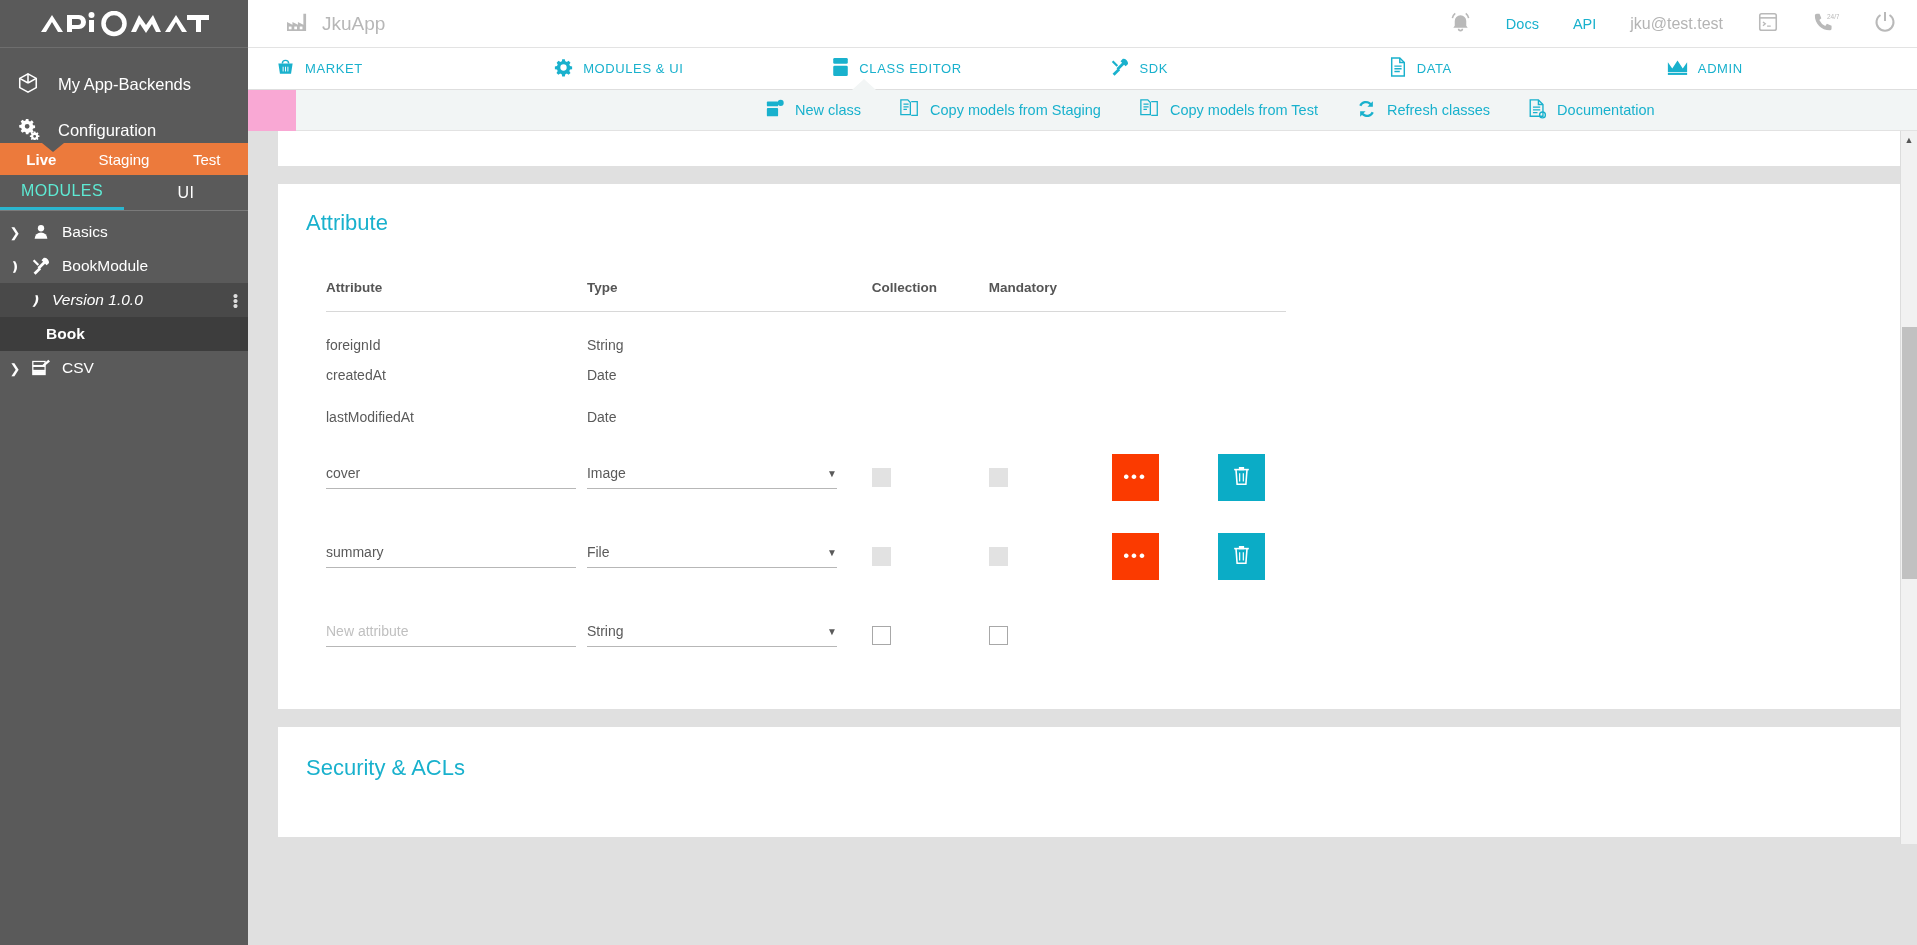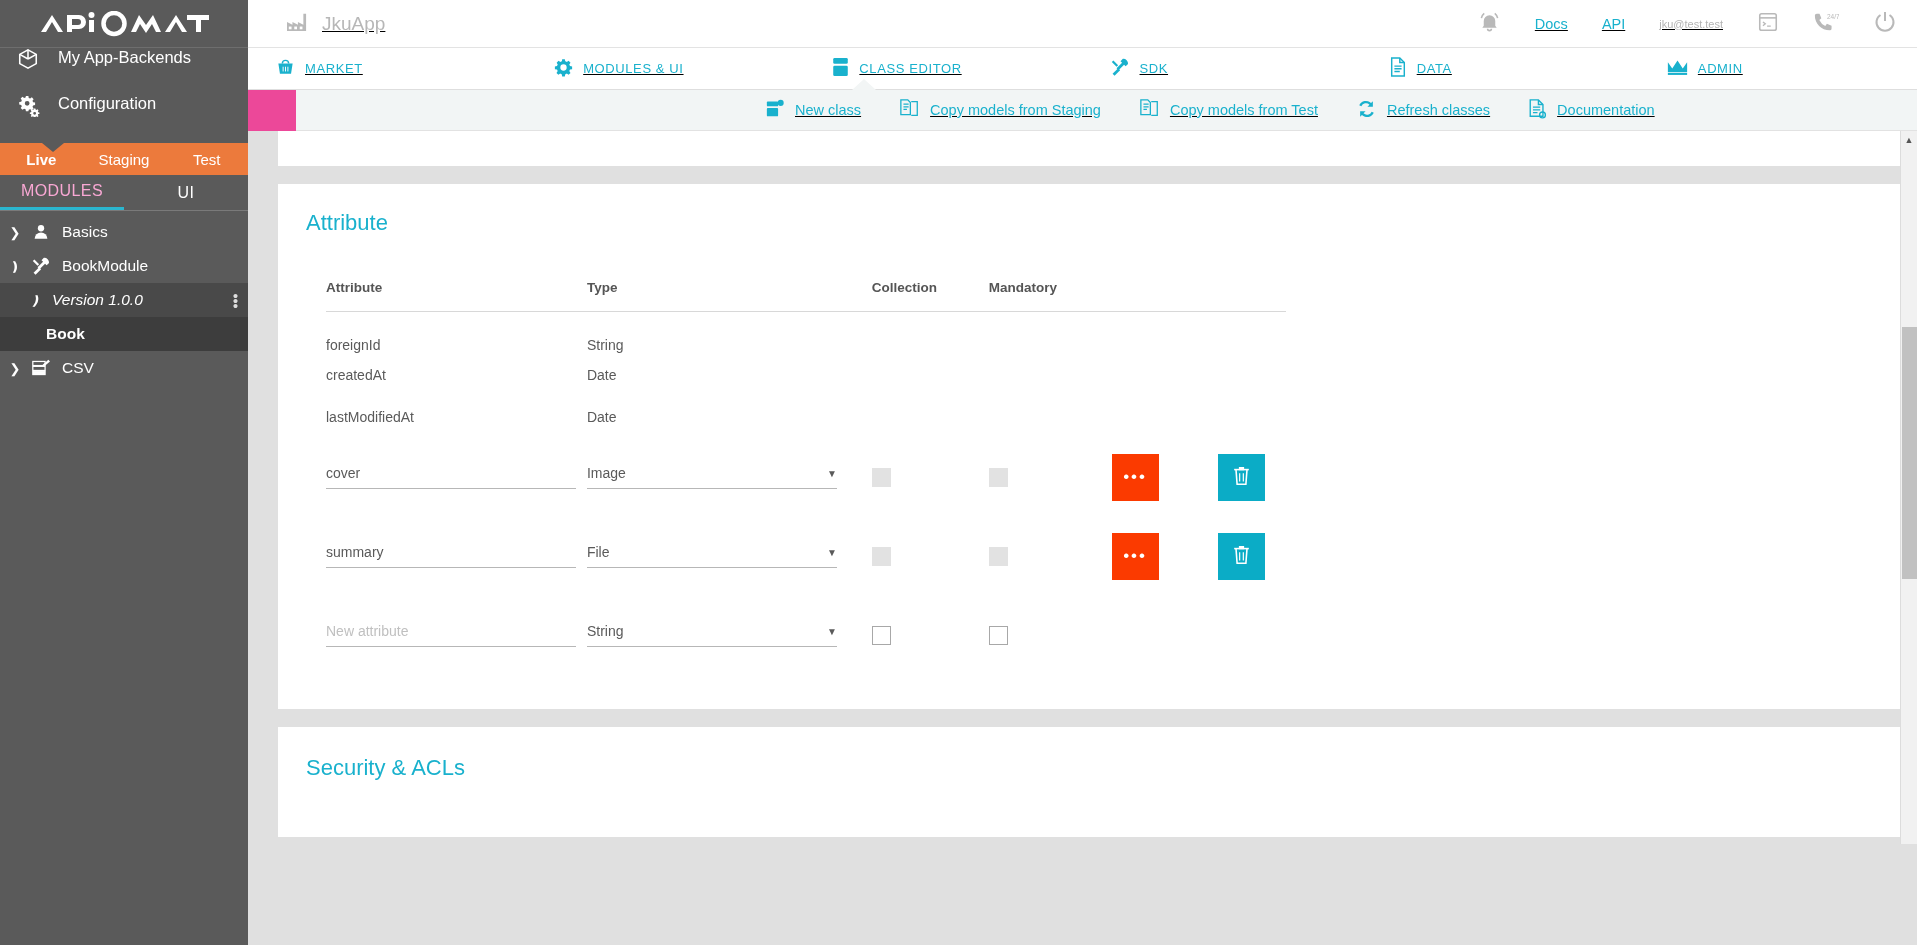--- a/index.html
+++ b/index.html
@@ -21,21 +21,21 @@
   }
   .logo-area {
     height: 48px;
     display: flex; align-items: center; justify-content: center;
     border-bottom: 1px solid #6e6e6e;
     background: #5a5a5a;
   }
   .logo-svg { display:block; }
 
   .side-link {
-    display: flex; align-items: flex-start;
+    display: flex; align-items: flex-end;
     height: 46px;
     padding-left: 14px;
     gap: 16px;
     font-size: 16.5px;
     color: #ffffff;
     cursor: pointer;
   }
   .side-link .ico { width: 28px; display:flex; align-items:center; justify-content:center; }
 
   .env-bar {
@@ -57,54 +57,54 @@
     flex: 1; text-align: center; font-size: 15px; color: #fff; cursor: pointer;
   }
   .env-item.active { font-weight: bold; }
 
   .tabs-row { display: flex; height: 36px; border-bottom: 1px solid #7a7a7a; }
   .mod-tab {
     flex: 1; text-align: center; font-size: 16px; letter-spacing:.4px;
     display:flex; align-items:center; justify-content:center;
     cursor: pointer; color:#fff;
   }
-  .mod-tab.active { color: #f9a8d4; border-bottom: 3px solid #2bb6cf; }
+  .mod-tab.active { color: #5eead4; border-bottom: 3px solid #2bb6cf; }
 
   .tree { padding-top: 4px; }
   .tree-row {
     display: flex; align-items: center;
     height: 34px;
     font-size: 15.5px;
     cursor: pointer;
     color: #fff;
     padding-right: 10px;
   }
   .tree-row .caret { width: 26px; text-align: center; font-size: 13px; color:#fff; }
   .tree-row .tico { width: 26px; display:flex; align-items:center; justify-content:center; }
   .tree-row .tlabel { margin-left: 8px; }
   .tree-row.lvl0 { padding-left: 2px; }
   .tree-row.lvl1 { padding-left: 22px; background: #494949; font-style: italic; }
   .tree-row.lvl2 { padding-left: 46px; background: #3d3d3d; font-weight: bold; }
   .dots-v { margin-left: auto; font-size: 15px; line-height: 5px; letter-spacing:0; color:#ddd;}
   .dots-v span { display:block; }
 
   
-  .main { flex: 1 1 auto; height: 844px; position: relative; background:#ec4899;text-decoration:underline; }
+  .main { flex: 1 1 auto; height: 844px; position: relative; background:#f9a8d4; }
 
   .topbar {
     height: 48px; background: #fff;
     display: flex; align-items: center;
     border-bottom: 1px solid #e3e3e3;
     padding: 0 20px 0 38px;
   }
   .app-title { display: flex; align-items: center; gap: 14px; }
   .app-title .tname { font-size: 19px; color: #b7b7b7; }
   .top-right { margin-left: auto; display: flex; align-items: center; gap: 34px; }
   .top-link { font-size: 14.5px; color: #19b1cd; cursor: pointer; }
-  .top-user { font-size: 11px; color: #b4b4b4; cursor: pointer; }
+  .top-user { font-size: 16px; color: #b4b4b4; cursor: pointer; }
 
   .navbar {
     height: 42px; background: #fff;
     display: flex; align-items: center;
     border-bottom: 1px solid #dedede;
     position: relative;
   }
   .nav-item {
     flex: 1; display: flex; align-items: center; gap: 10px;
     padding-left: 28px;

